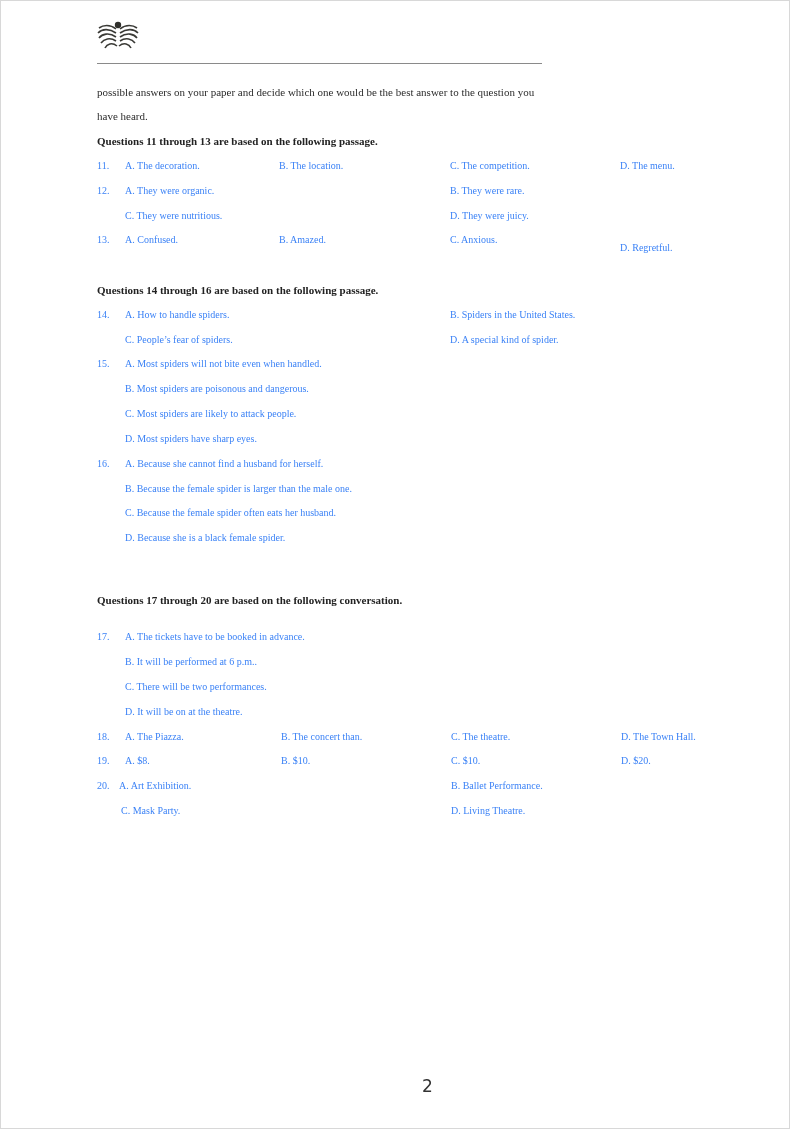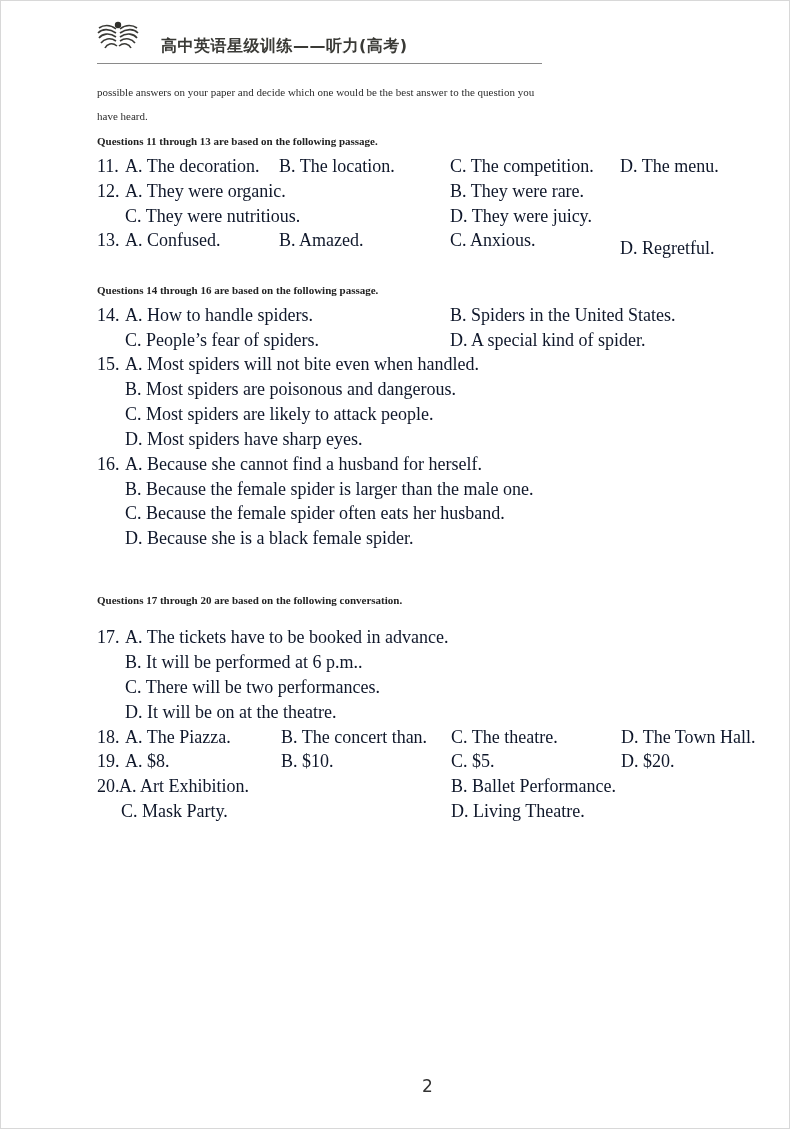--- a/index.html
+++ b/index.html
@@ -7,21 +7,21 @@
     width: 790px; height: 1129px; background: #ffffff; position: relative; overflow: hidden;
     font-family: "Liberation Serif", serif; color: #2a2a2a;
   }
   .page-border { position: absolute; left: 0; top: 0; width: 788px; height: 1127px; border: 1px solid #d8d8d8; }
   .header { position: absolute; left: 97px; top: 20px; width: 445px; height: 46px; }
   .logo { position: absolute; left: 0; top: 0; width: 42px; height: 32px; }
   .header-title { position: absolute; left: 64px; top: 16px; font-family: "DejaVu Sans", sans-serif; font-size: 16px; font-weight: bold; color: #3a3a36; letter-spacing: 0.5px; white-space: nowrap; }
   .header-rule { position: absolute; left: 0; top: 43px; width: 445px; height: 1px; background: #8a8a8a; }
   .line { position: absolute; left: 97px; font-size: 11px; line-height: 20px; white-space: nowrap; color: #2c2c2c; }
   .bold { font-weight: bold; color: #222; }
-  .opt { position: absolute; font-size: 18px; line-height: 20px; white-space: nowrap; color: #0f172a; }
+  .opt { position: absolute; font-size: 10px; line-height: 20px; white-space: nowrap; color: #3b82f6; }
   .page-num { position: absolute; left: 422px; top: 1076px; font-family: "DejaVu Sans", sans-serif; font-size: 17px; color: #333; }
 </style>
 </head>
 <body>
 
 <div class="page-border"></div>
 
 <div class="header">
   <svg class="logo" viewBox="0 0 42 32">
     <circle cx="21" cy="5" r="3.2" fill="#2f2f2b"></circle>
@@ -29,21 +29,20 @@
     <path d="M19 13 C12 8, 5 9, 1 13" stroke="#3a3a36" stroke-width="1.6" fill="none"></path>
     <path d="M19 17 C12 12, 5 14, 2 18" stroke="#3a3a36" stroke-width="1.6" fill="none"></path>
     <path d="M19 21 C13 17, 7 19, 4 23" stroke="#3a3a36" stroke-width="1.6" fill="none"></path>
     <path d="M20 26 C15 22, 10 24, 8 28" stroke="#3a3a36" stroke-width="1.6" fill="none"></path>
     <path d="M23 9 C29 4, 36 5, 40 8" stroke="#3a3a36" stroke-width="1.6" fill="none"></path>
     <path d="M23 13 C30 8, 37 9, 41 13" stroke="#3a3a36" stroke-width="1.6" fill="none"></path>
     <path d="M23 17 C30 12, 37 14, 40 18" stroke="#3a3a36" stroke-width="1.6" fill="none"></path>
     <path d="M23 21 C29 17, 35 19, 38 23" stroke="#3a3a36" stroke-width="1.6" fill="none"></path>
     <path d="M22 26 C27 22, 32 24, 34 28" stroke="#3a3a36" stroke-width="1.6" fill="none"></path>
   </svg>
-  <div class="header-title">高中英语星级训练——听力(高考)</div>
   <div class="header-rule"></div>
 </div>
 
 <div class="line" style="top:82px;">possible answers on your paper and decide which one would be the best answer to the question you</div>
 <div class="line" style="top:106px;">have heard.</div>
 
 <div class="line bold" style="top:131px;">Questions 11 through 13 are based on the following passage.</div>
 
 <div>
   <span class="opt" style="left:97px;top:156px;">11.</span>
@@ -104,21 +103,21 @@
   <span class="opt" style="left:97px;top:727px;">18.</span>
   <span class="opt" style="left:125px;top:727px;">A. The Piazza.</span>
   <span class="opt" style="left:281px;top:727px;">B. The concert than.</span>
   <span class="opt" style="left:451px;top:727px;">C. The theatre.</span>
   <span class="opt" style="left:621px;top:727px;">D. The Town Hall.</span>
 </div>
 <div>
   <span class="opt" style="left:97px;top:751px;">19.</span>
   <span class="opt" style="left:125px;top:751px;">A.  $8.</span>
   <span class="opt" style="left:281px;top:751px;">B.  $10.</span>
-  <span class="opt" style="left:451px;top:751px;">C.  $5.</span>
+  <span class="opt" style="left:451px;top:751px;">C.  $10.</span>
   <span class="opt" style="left:621px;top:751px;">D.  $20.</span>
 </div>
 <div>
   <span class="opt" style="left:97px;top:776px;">20.</span>
   <span class="opt" style="left:119px;top:776px;">A. Art Exhibition.</span>
   <span class="opt" style="left:451px;top:776px;">B. Ballet Performance.</span>
   <span class="opt" style="left:121px;top:801px;">C. Mask Party.</span>
   <span class="opt" style="left:451px;top:801px;">D. Living Theatre.</span>
 </div>
 

